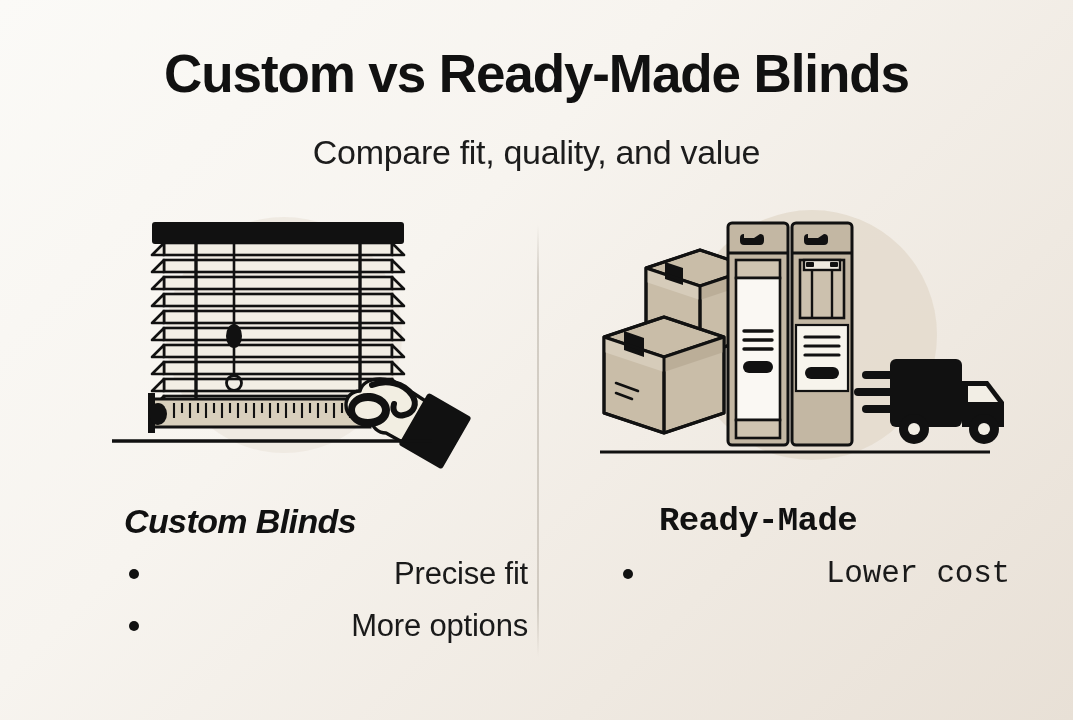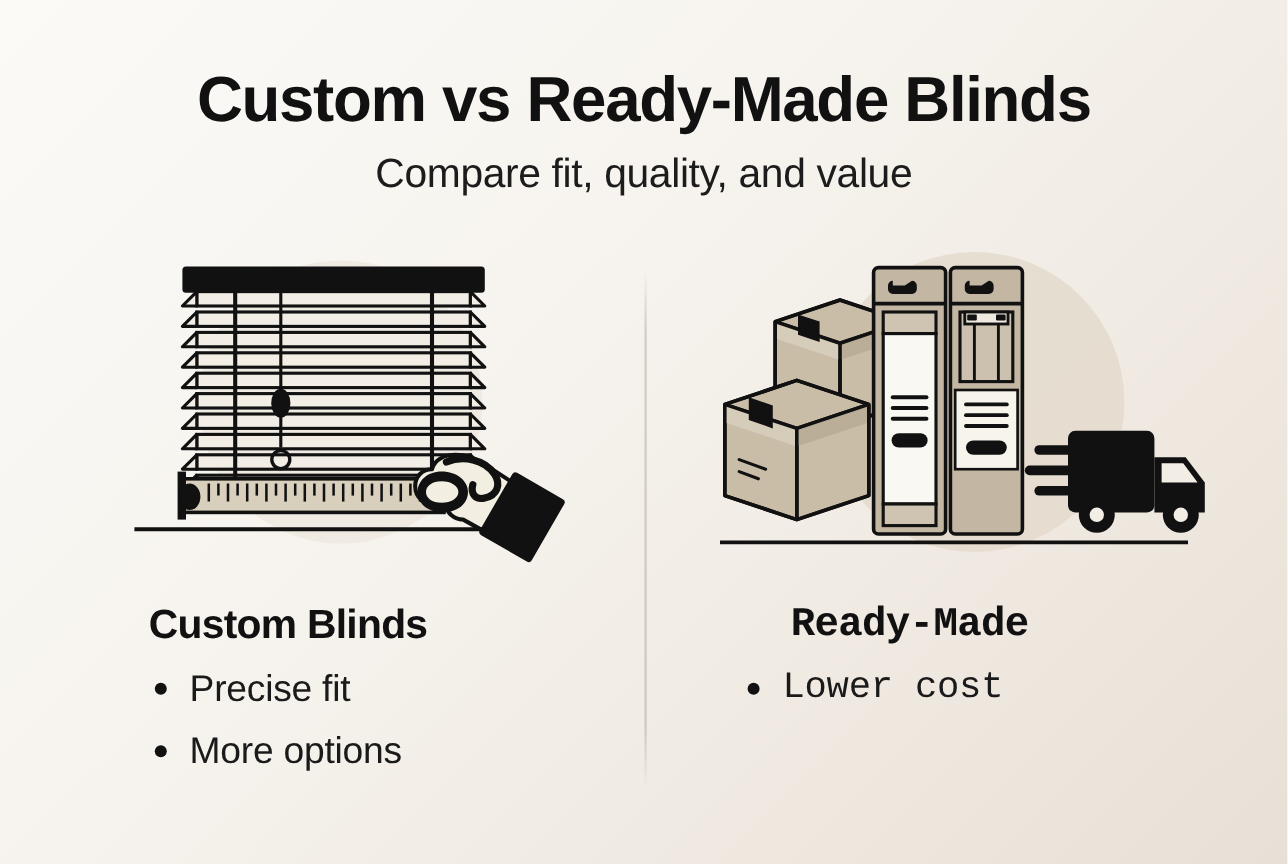--- a/index.html
+++ b/index.html
@@ -22,22 +22,22 @@
 
   
   .header {
     position: absolute;
     top: 0;
     left: 0;
     width: 1073px;
     text-align: center;
   }
   .title {
-    margin: 0;
-    padding-top: 56px;
+    margin: 17px;
+    padding-top: 29px;
     font-size: 53px;
     font-weight: 700;
     letter-spacing: -1.1px;
     color: #111111;
     line-height: 1.06;
     font-family: "Liberation Sans", sans-serif;
   }
   .subtitle {
     margin: 0;
     padding-top: 15px;
@@ -78,40 +78,41 @@
   .art svg { display: block; }
 
   .cat-title {
     margin: 0;
     font-size: 34px;
     font-weight: 700;
     color: #111111;
     letter-spacing: -0.6px;
     line-height: 1.1;
   }
-  .panel-left .cat-title  { padding-left: 20px;  padding-top: 33px; }
+  .panel-left .cat-title  { padding-left: 20px;  padding-top: 33px; font-style: italic; }
   .panel-right .cat-title { padding-left: 69px;  padding-top: 33px; }
 
   ul.bullets {
     margin: 0;
     padding: 18px 0 0 0;
     list-style: none;
   }
   .panel-left ul.bullets  { padding-left: 22px; }
   .panel-right ul.bullets { padding-left: 30px; }
 
   ul.bullets li {
     position: relative;
     font-size: 31px;
     font-weight: 400;
     color: #1a1a1a;
     letter-spacing: -0.2px;
     line-height: 1.0;
     padding-left: 32px;
     margin-bottom: 21px;
+    text-align: right;
   }
   ul.bullets li .dot {
     position: absolute;
     left: 3px;
     top: 11px;
     width: 10px;
     height: 10px;
     border-radius: 50%;
     background: #111111;
   }

